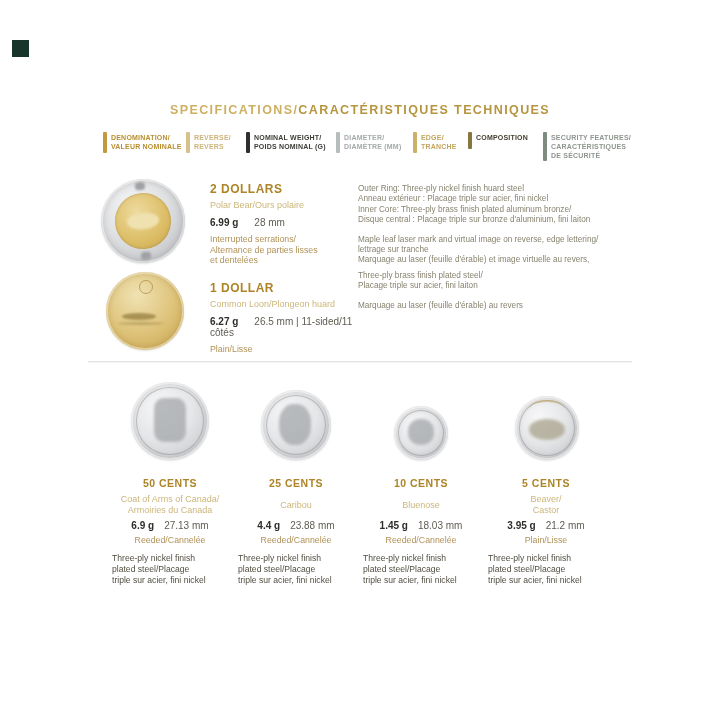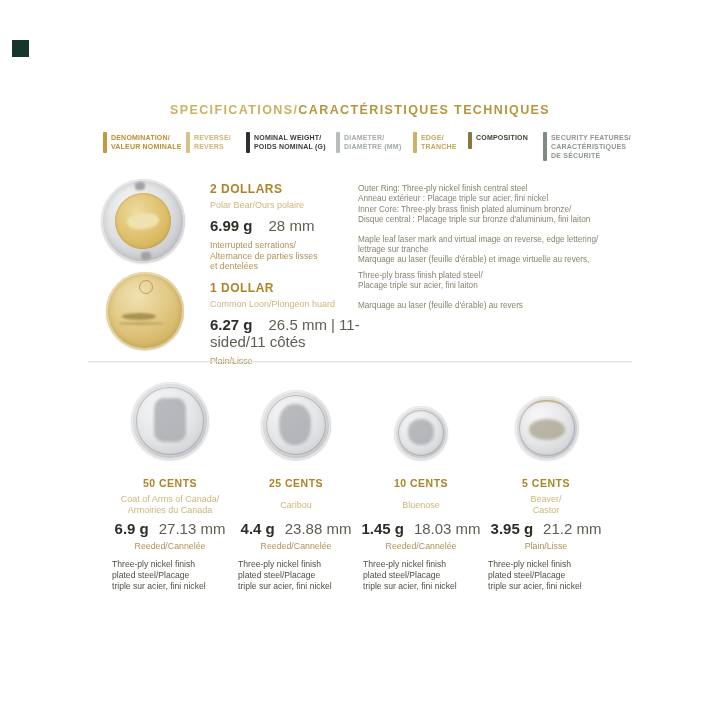--- a/index.html
+++ b/index.html
@@ -48,21 +48,21 @@
           filter:blur(1px);opacity:.6;}
 
   .nickel-arc{position:absolute;left:24%;top:7%;width:52%;height:22%;border-radius:50%;
           border-top:2px solid rgba(195,165,95,.55);filter:blur(.6px);}
   .m-beaver{background:#a8a28c;}
 
   
   .speccol{position:absolute;width:150px;}
   .h-denom{font-size:12px;font-weight:bold;color:#ad8427;letter-spacing:.5px;}
   .design{font-size:9px;color:#ccb67a;margin-top:4px;line-height:11px;}
-  .nums{font-size:15px;color:#5f5c52;margin-top:6px;}
+  .nums{font-size:10px;color:#5f5c52;margin-top:6px;}
   .nums b{color:#2e2d28;margin-right:16px;font-weight:bold;}
   .edge{font-size:8.8px;color:#b19156;line-height:10.5px;margin-top:6px;}
   .edge .eline{display:block;}
   .desccol{position:absolute;left:358px;width:268px;}
   .desc{font-size:8.2px;color:#87836f;line-height:10.4px;}
   .desc .dline{display:block;}
   .desc + .desc{margin-top:9px;}
 
   .divider{position:absolute;left:88px;top:361px;width:544px;height:1px;background:#e2e2e0;box-shadow:0 1px 1px rgba(0,0,0,.05);}
 
@@ -151,21 +151,21 @@
       <b>6.99 g</b><span>28 mm</span>
     </div>
     <div class="edge">
       <span class="eline">Interrupted serrations/</span>
       <span class="eline">Alternance de parties lisses</span>
       <span class="eline">et dentelées</span>
     </div>
   </div>
   <div class="desccol" style="top:184px;">
     <div class="desc">
-      <span class="dline">Outer Ring: Three-ply nickel finish central steel</span>
+      <span class="dline">Outer Ring: Three-ply nickel finish huard steel</span>
       <span class="dline">Anneau extérieur : Placage triple sur acier, fini nickel</span>
       <span class="dline">Inner Core: Three-ply brass finish plated aluminum bronze/</span>
       <span class="dline">Disque central : Placage triple sur bronze d'aluminium, fini laiton</span>
     </div>
     <div class="desc">
       <span class="dline">Maple leaf laser mark and virtual image on reverse, edge lettering/</span>
       <span class="dline">lettrage sur tranche</span>
       <span class="dline">Marquage au laser (feuille d'érable) et image virtuelle au revers,</span>
     </div>
   </div>

